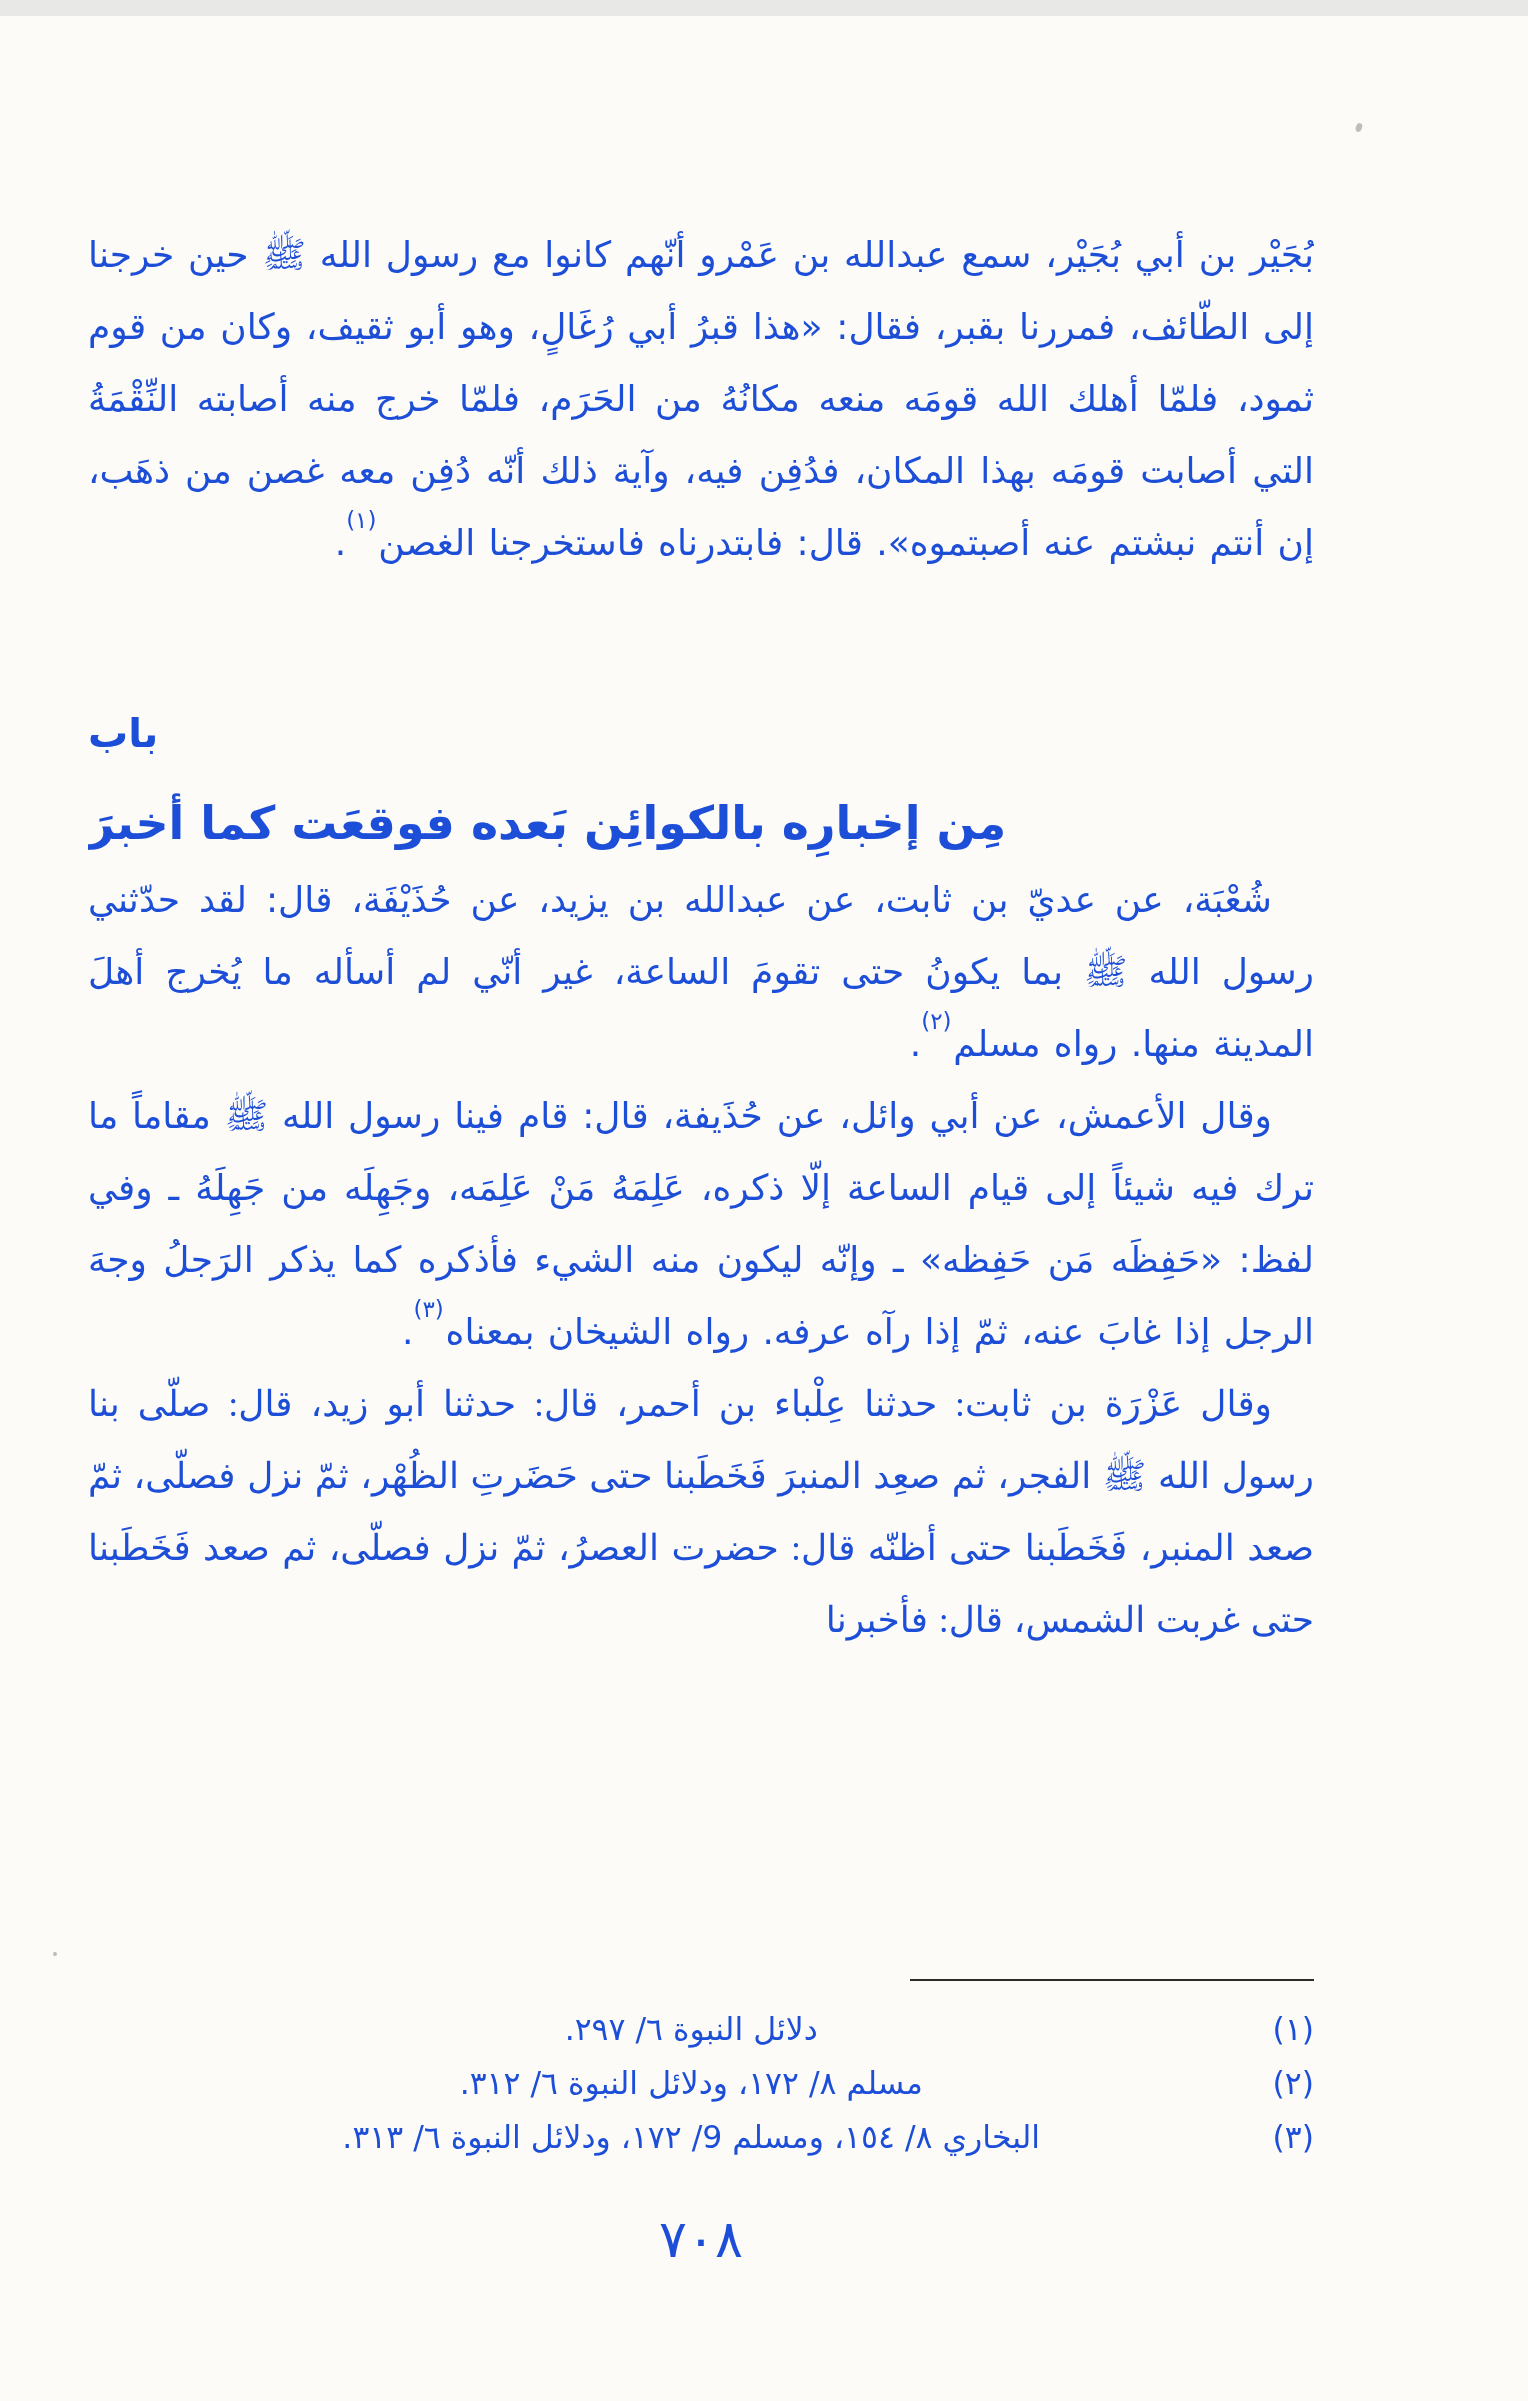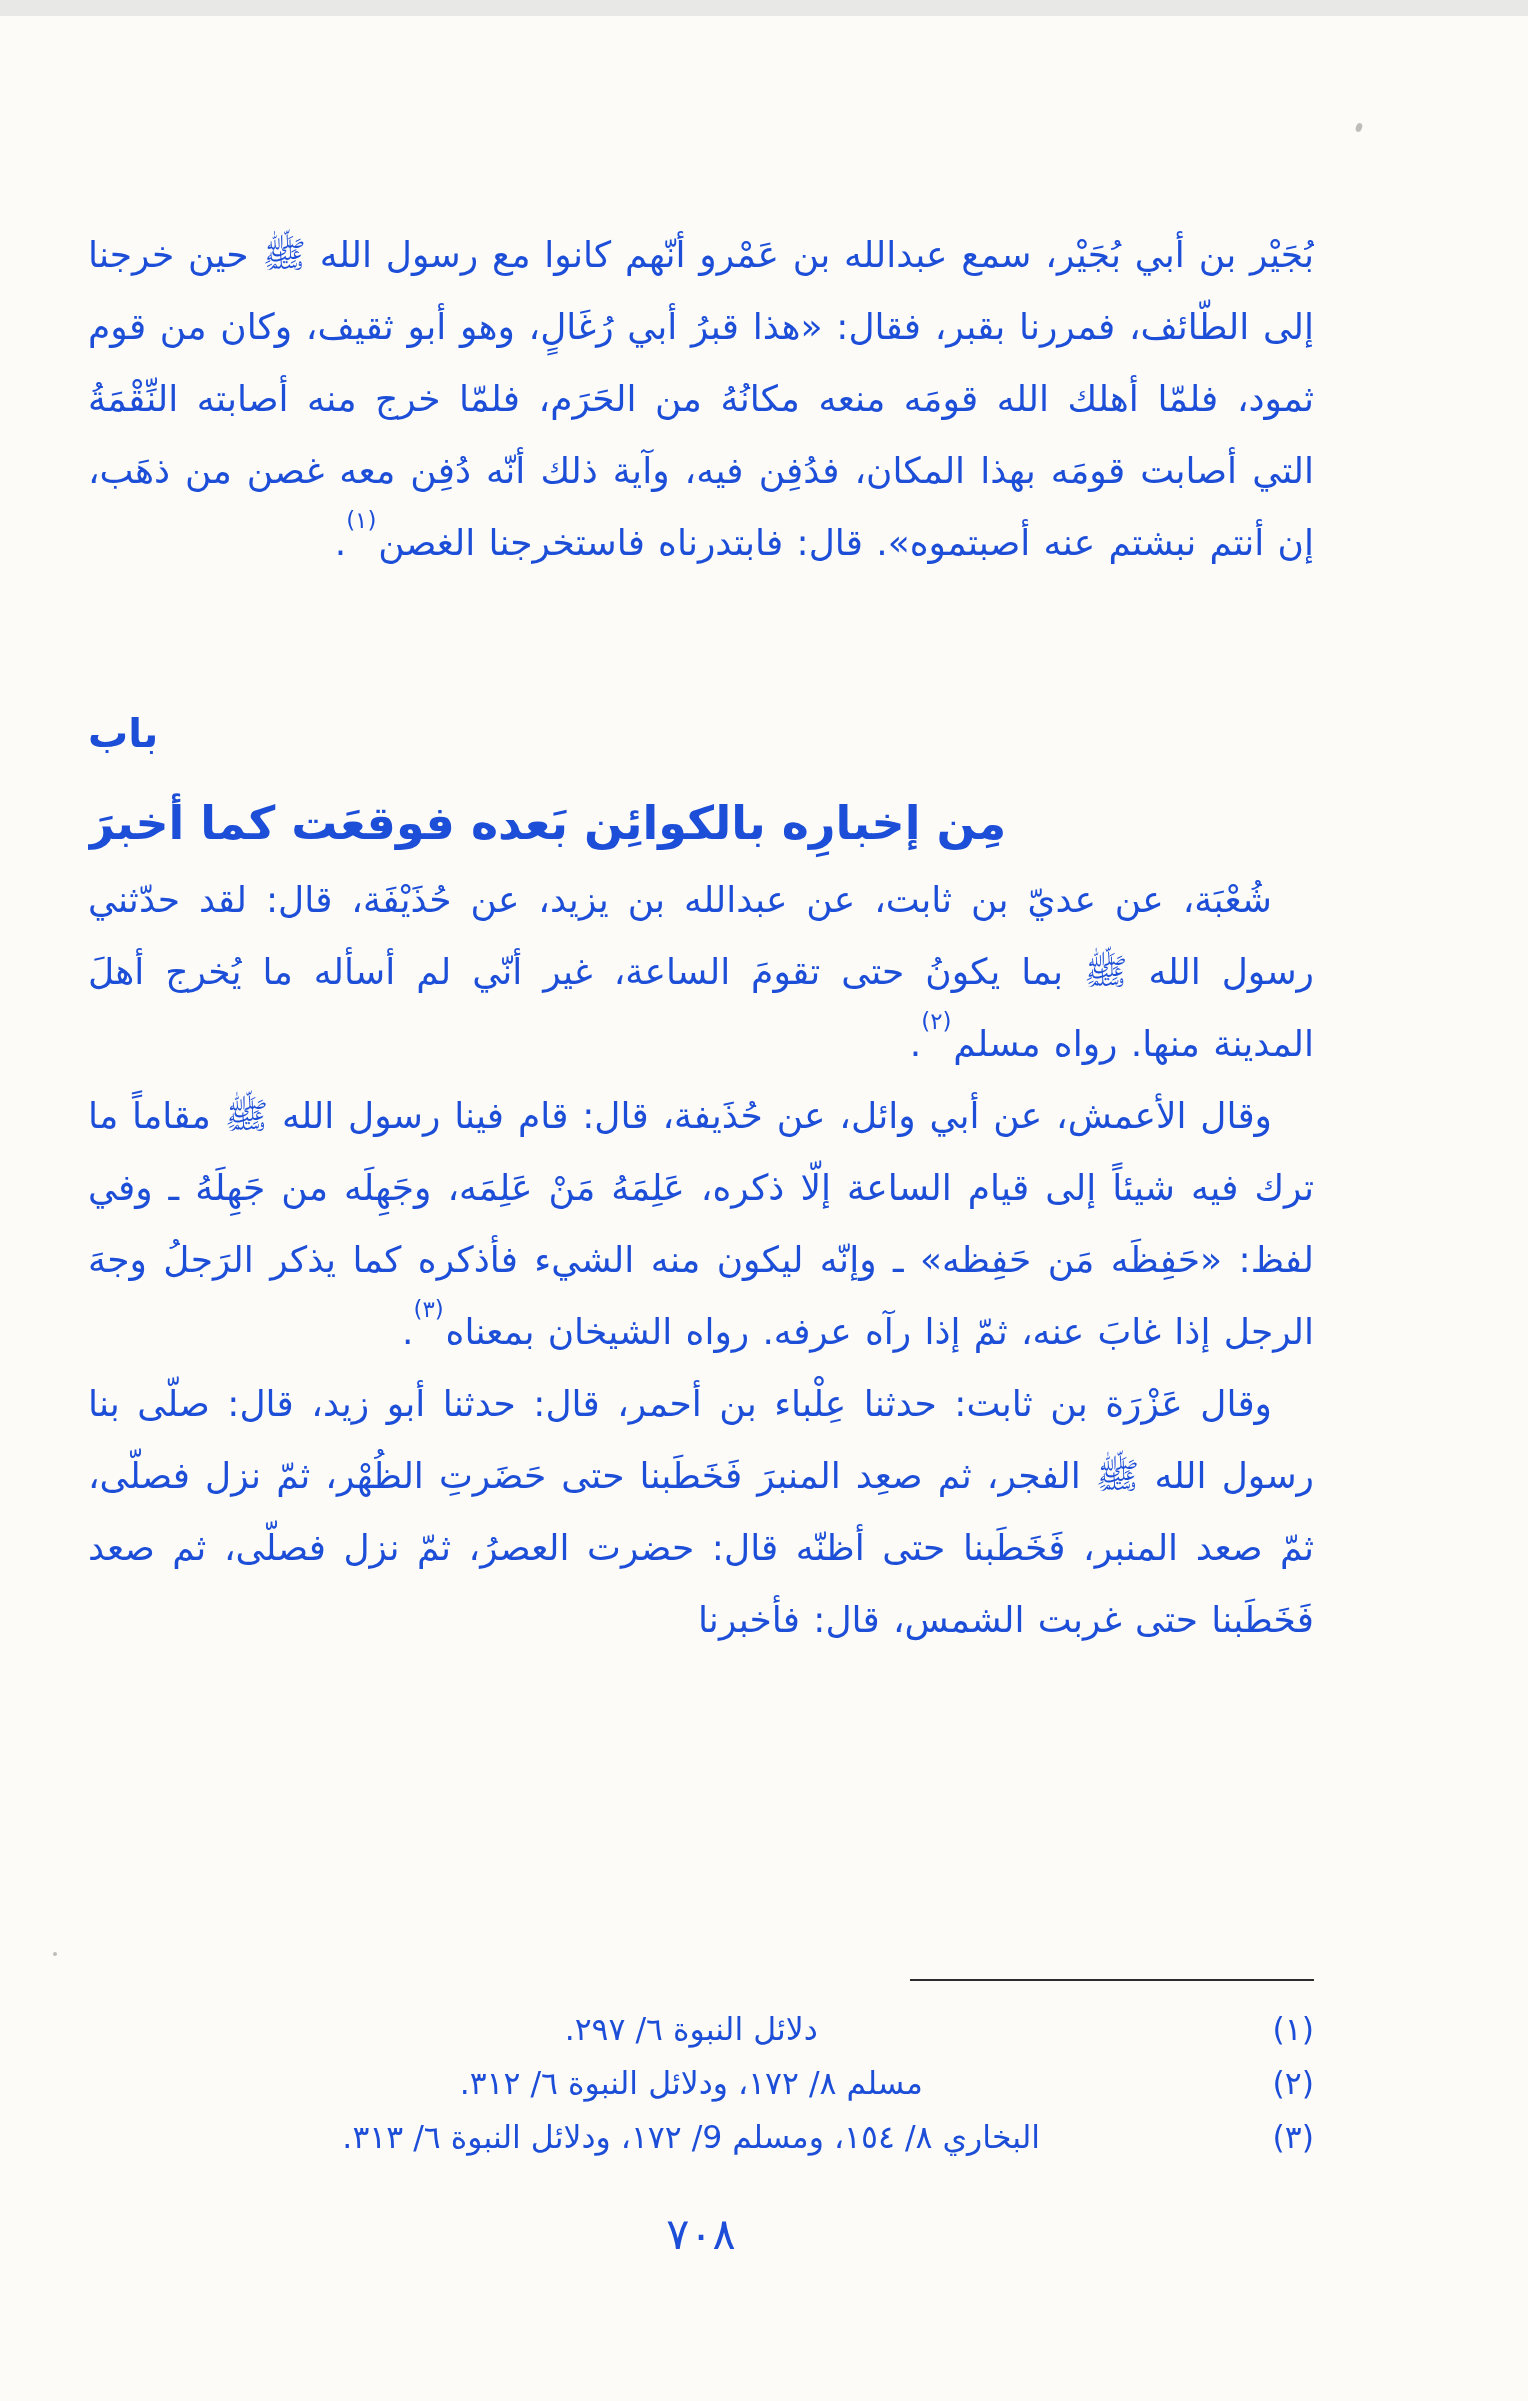--- a/index.html
+++ b/index.html
@@ -30,21 +30,21 @@
   p.para {
     margin: 0;
     font-size: 36px;
     line-height: 72px;
     text-align: justify;
     word-spacing: 1.8px;
   }
   p.para.indent { text-indent: 42px; }
   .p2 { margin-top: 123px; }
   .p3 { margin-top: 14px; }
-  .p4 { margin-top: 14px; }
+  .p4 { margin-top: 14px; font-family: Liberation Serif, serif; }
   sup.fn-ref {
     font-size: 23px;
     line-height: 0;
     position: relative;
     top: -14px;
     margin-right: 1.8px;
   }
   .bab {
     margin: 119px 0 14px 0;
     font-size: 40px;
@@ -82,21 +82,21 @@
     margin: 0;
   }
   .fn-marker { flex: 0 0 auto; }
   .fn-text   { flex: 1 1 auto; text-align: center; }
   .page-number {
     position: absolute;
     top: 2193px;
     right: 214px;
     left: 88px;
     text-align: center;
-    font-size: 43px;
+    font-size: 52px;
     letter-spacing: 5.3px;
   }
   
   .speck {
     position: absolute;
     background: #8a8a84;
     border-radius: 50%;
     opacity: 0.55;
   }
   .speck-1 { width: 6.1px; height: 8.8px; top: 107px; left: 1356px; transform: rotate(20deg); }

